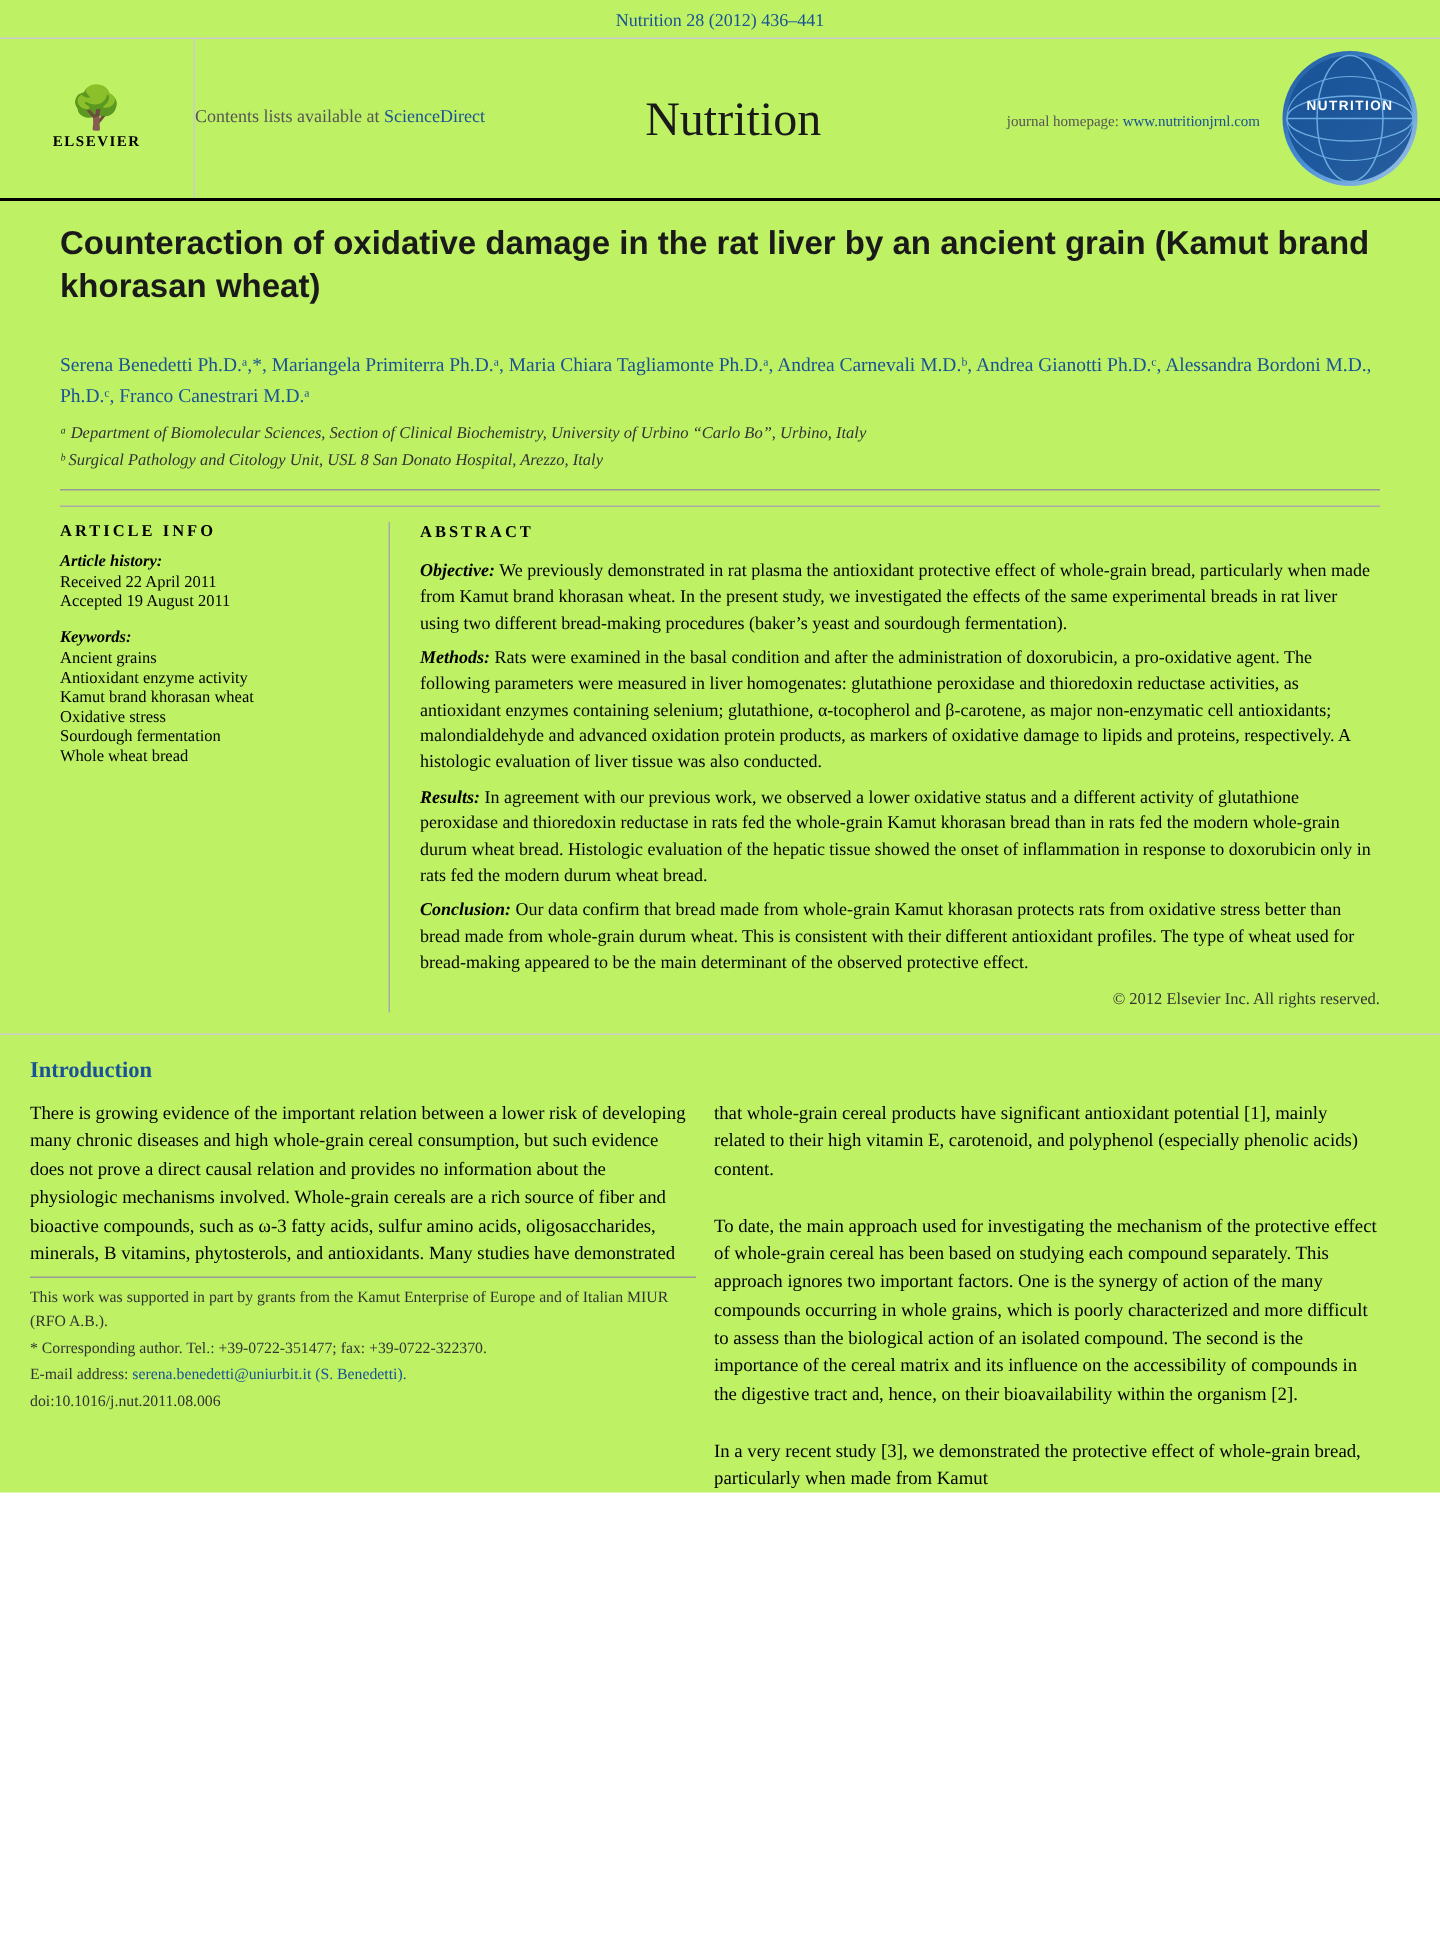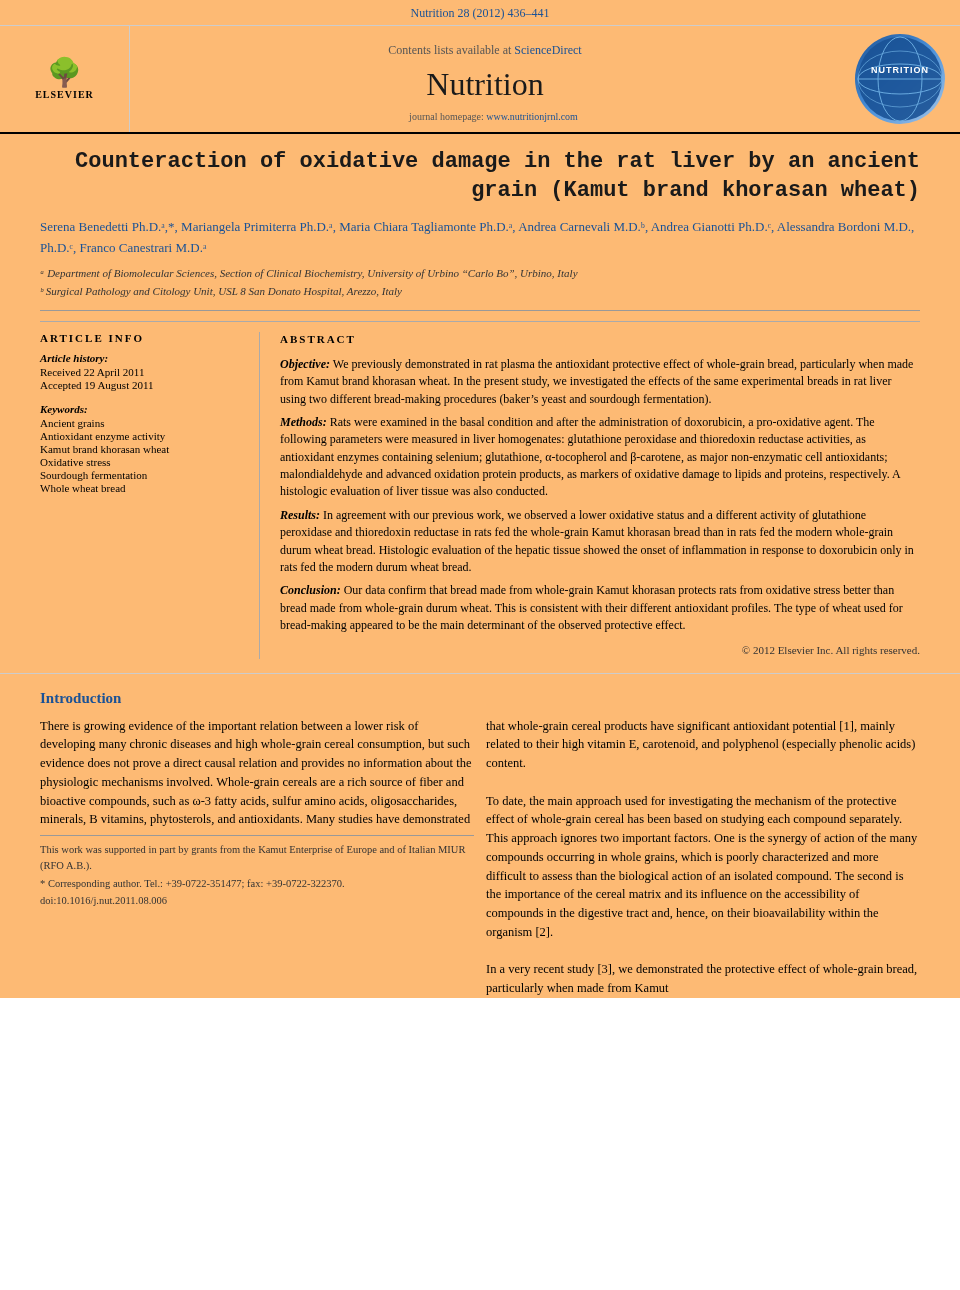--- a/index.html
+++ b/index.html
@@ -6,21 +6,21 @@
     body {
       background: #fff;
       font-family: 'Times New Roman', Times, serif;
       font-size: 13px;
       color: #000;
       width: 960px;
       min-height: 1290px;
     }
     .page-container {
       width: 960px;
-      background: #fdba74;
+      background: #bef264;
       padding: 0;
     }
     
     .journal-ref-bar {
       text-align: center;
       padding: 6px 0 4px 0;
       font-size: 12px;
       color: #1a5296;
       border-bottom: 1px solid #ccc;
     }
@@ -55,23 +55,23 @@
     .elsevier-text {
       font-size: 10px;
       font-weight: bold;
       color: #000;
       letter-spacing: 1px;
       margin-top: 2px;
     }
     .journal-header-center {
       flex: 1;
       display: flex;
-      flex-direction: column;
-      align-items: center;
-      justify-content: flex-end;
+      flex-direction: row;
+      align-items: center;
+      justify-content: space-between;
       padding: 10px 0;
     }
     .sciencedirect-line {
       font-size: 12px;
       color: #555;
       margin-bottom: 4px;
     }
     .sciencedirect-link {
       color: #1a5296;
       text-decoration: none;
@@ -122,23 +122,22 @@
       color: #333;
       margin-bottom: 8px;
       border-bottom: 1px solid #000;
       padding-bottom: 4px;
     }
     .article-title {
       font-size: 22px;
       font-weight: bold;
       color: #1a1a1a;
       line-height: 1.3;
-      margin-bottom: 12px;
-      font-family: Liberation Mono, monospace;
-      text-align: right;
+      margin-bottom: 28px;
+      font-family: Liberation Sans, sans-serif;
     }
     .article-authors {
       font-size: 13px;
       color: #1a5296;
       line-height: 1.6;
       margin-bottom: 6px;
     }
     .author-affil {
       font-size: 11px;
       font-style: italic;
@@ -219,21 +218,21 @@
       line-height: 1.45;
     }
     .copyright-line {
       text-align: right;
       font-size: 11px;
       color: #333;
       margin-top: 8px;
     }
     
     .intro-section {
-      padding: 16px 40px 0 40px;
+      padding: 16px 40px 0 20px;
       border-top: 1px solid #ccc;
     }
     .intro-title {
       font-size: 15px;
       font-weight: bold;
       color: #1a5296;
       margin-bottom: 10px;
     }
     .intro-two-col {
       display: flex;
@@ -371,20 +370,24 @@
   </div>
 
   <div class="intro-section">
     <div class="intro-title">Introduction</div>
     <div class="intro-two-col">
       <div class="intro-col">
         <p>There is growing evidence of the important relation between a lower risk of developing many chronic diseases and high whole-grain cereal consumption, but such evidence does not prove a direct causal relation and provides no information about the physiologic mechanisms involved. Whole-grain cereals are a rich source of fiber and bioactive compounds, such as ω-3 fatty acids, sulfur amino acids, oligosaccharides, minerals, B vitamins, phytosterols, and antioxidants. Many studies have demonstrated</p>
         <div class="footnote-area">
           <div class="footnote-text">This work was supported in part by grants from the Kamut Enterprise of Europe and of Italian MIUR (RFO A.B.).</div>
           <div class="footnote-text">* Corresponding author. Tel.: +39-0722-351477; fax: +39-0722-322370.</div>
+          <div class="footnote-text">
+            <span>E-mail address:</span>
+            <span class="blue-link">serena.benedetti@uniurbit.it (S. Benedetti).</span>
+          </div>
           <div class="footnote-text">doi:10.1016/j.nut.2011.08.006</div>
         </div>
       </div>
       <div class="intro-col">
         <p style="white-space: pre-line;">that whole-grain cereal products have significant antioxidant potential [1], mainly related to their high vitamin E, carotenoid, and polyphenol (especially phenolic acids) content.
 
 To date, the main approach used for investigating the mechanism of the protective effect of whole-grain cereal has been based on studying each compound separately. This approach ignores two important factors. One is the synergy of action of the many compounds occurring in whole grains, which is poorly characterized and more difficult to assess than the biological action of an isolated compound. The second is the importance of the cereal matrix and its influence on the accessibility of compounds in the digestive tract and, hence, on their bioavailability within the organism [2].
 
 In a very recent study [3], we demonstrated the protective effect of whole-grain bread, particularly when made from Kamut</p>
       </div>

